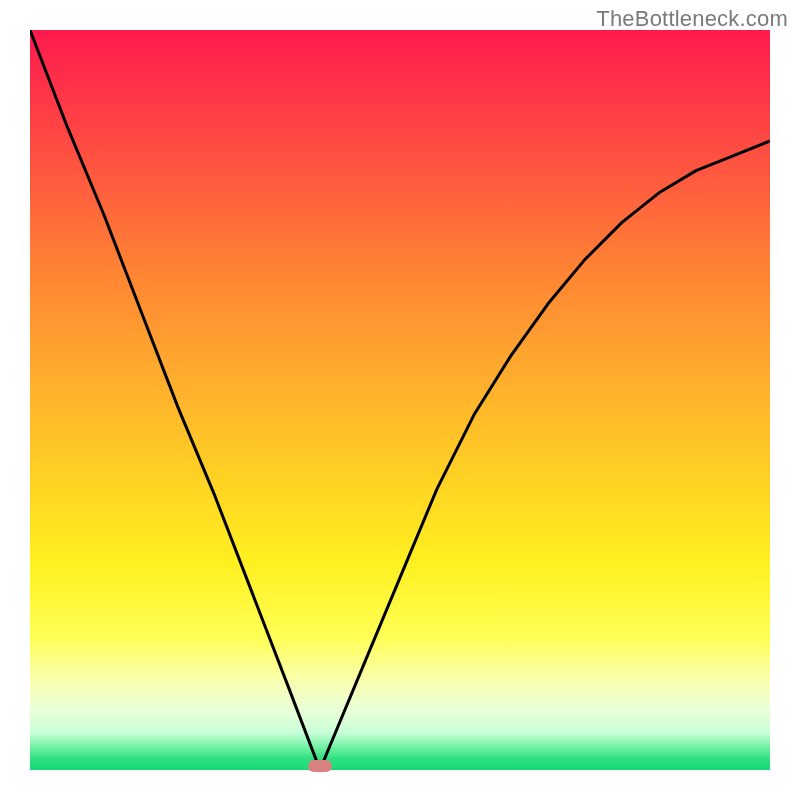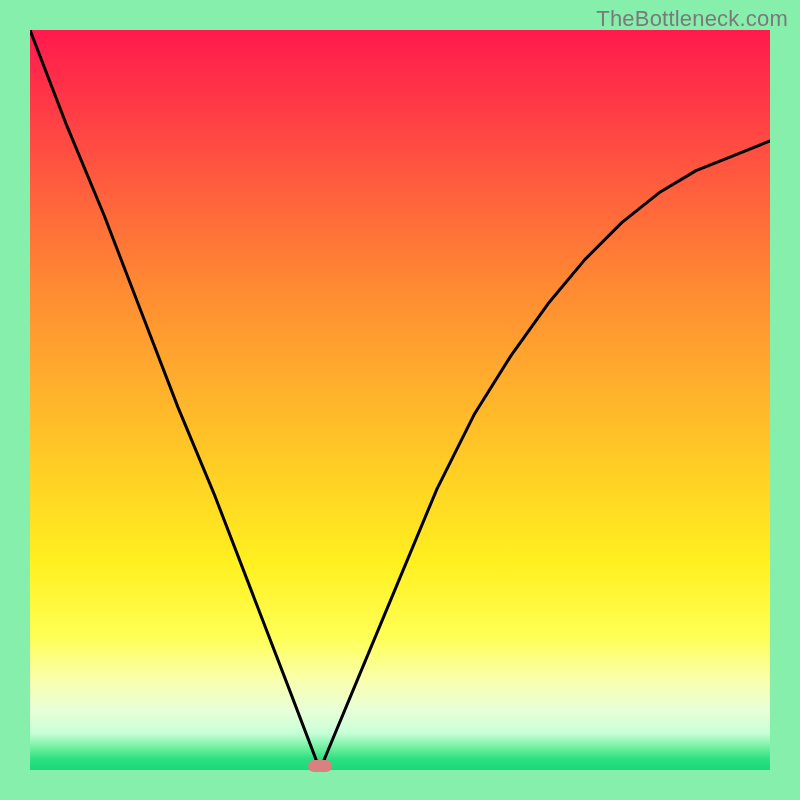--- a/index.html
+++ b/index.html
@@ -9,21 +9,21 @@
     height: 800px;
     background: #000;
     overflow: hidden;
   }
   .frame {
     position: absolute;
     left: 0;
     top: 0;
     width: 800px;
     height: 800px;
-    background: #86efac;
+    background: #ffffff;
   }
   .plot {
     position: absolute;
     left: 30px;
     top: 30px;
     width: 740px;
     height: 740px;
     background: linear-gradient(to bottom,
       #ff1a4d 0%,
       #ff3348 8%,

